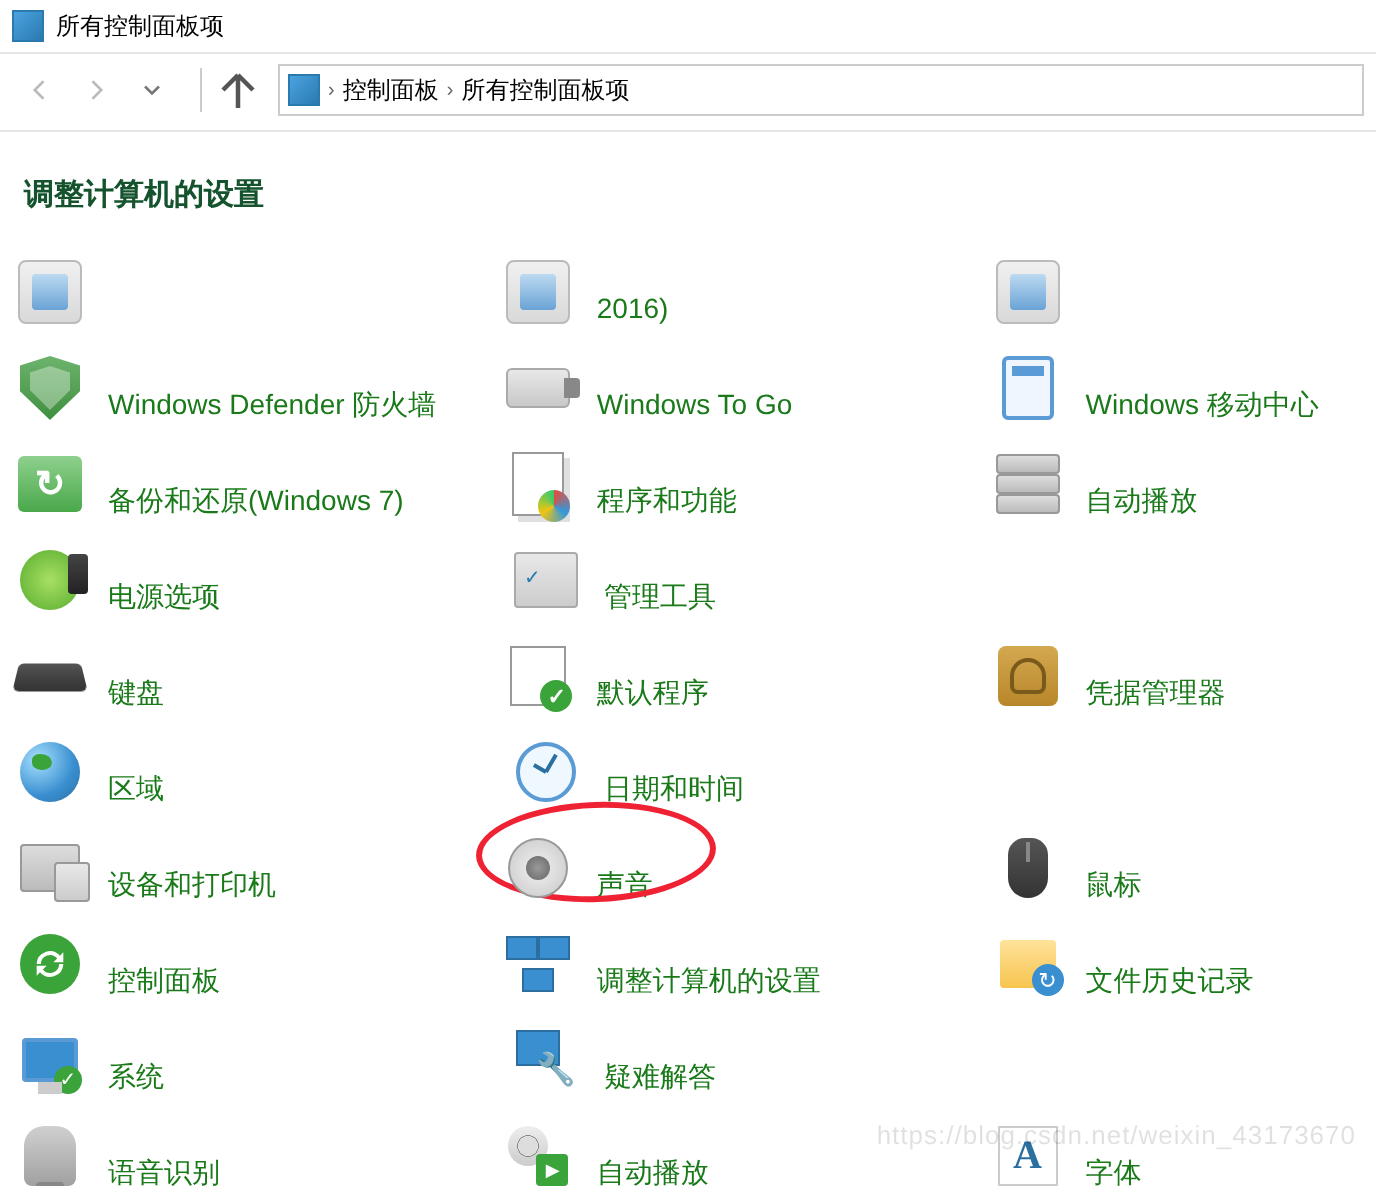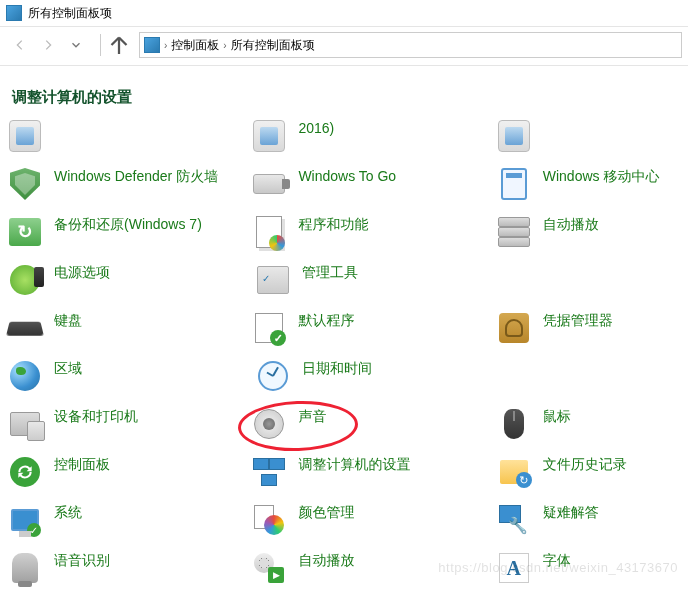--- a/index.html
+++ b/index.html
@@ -20,21 +20,21 @@
   .addr .cpicon2 { width:16px; height:16px; background: linear-gradient(135deg,#4aa3df,#2a7ab0); border:1px solid #2a7ab0; }
   .addr .chev { color:#666; font-size:10px; }
   
   .sep1 { border-top:1px solid #e5e5e5; margin-top:2px; }
   
   .header { padding: 22px 0 10px 12px; }
   .header .headline { color:#14532d; font-size:15px;font-weight:bold; }
   
   .grid { padding: 0 6px; }
   .row { display:flex; width:100%; }
-  .cell { width: 248px; min-height: 48px; display:flex; align-items:flex-start; gap:12px; padding:2px 2px; cursor:pointer; position:relative; }
+  .cell { width: 248px; min-height: 48px; display:flex; align-items:flex-end; gap:12px; padding:2px 2px; cursor:pointer; position:relative; }
   .cell:nth-child(3) { width: 190px; }
   .icon { width:34px; height:34px; flex:0 0 34px; display:flex; align-items:center; justify-content:center; }
   .label { color:#1a7a1a; font-size:14px; line-height:1.3; max-width: 180px; }
   
   .ico-generic { width:32px; height:32px; border-radius:4px; background:linear-gradient(#f0f0f0,#d9d9d9); border:1px solid #bbb; position:relative; }
   .ico-generic::after { content:""; position:absolute; inset:6px; background:linear-gradient(#bcd9f0,#6aa3d6); border-radius:2px; }
   
   .ico-shield { width:30px; height:32px; background:linear-gradient(#6db36d,#3f8f3f); clip-path: polygon(50% 0,100% 15%,100% 55%,50% 100%,0 55%,0 15%); position:relative; }
   .ico-shield::after { content:""; position:absolute; inset:5px; background:rgba(255,255,255,.35); clip-path:inherit; }
   
@@ -348,26 +348,20 @@
 
   <div class="row">
     <div class="cell">
         <div class="icon">
           <div class="ico-system"></div>
         </div>
         <span class="label">系统</span>
       </div>
     <div class="cell">
         <div class="icon">
-          <div class="ico-color"></div>
-        </div>
-        <span class="label">颜色管理</span>
-      </div>
-    <div class="cell">
-        <div class="icon">
           <div class="ico-trouble"></div>
         </div>
         <span class="label">疑难解答</span>
       </div>
   </div>
 
   <div class="row">
     <div class="cell">
         <div class="icon">
           <div class="ico-speech"></div>

